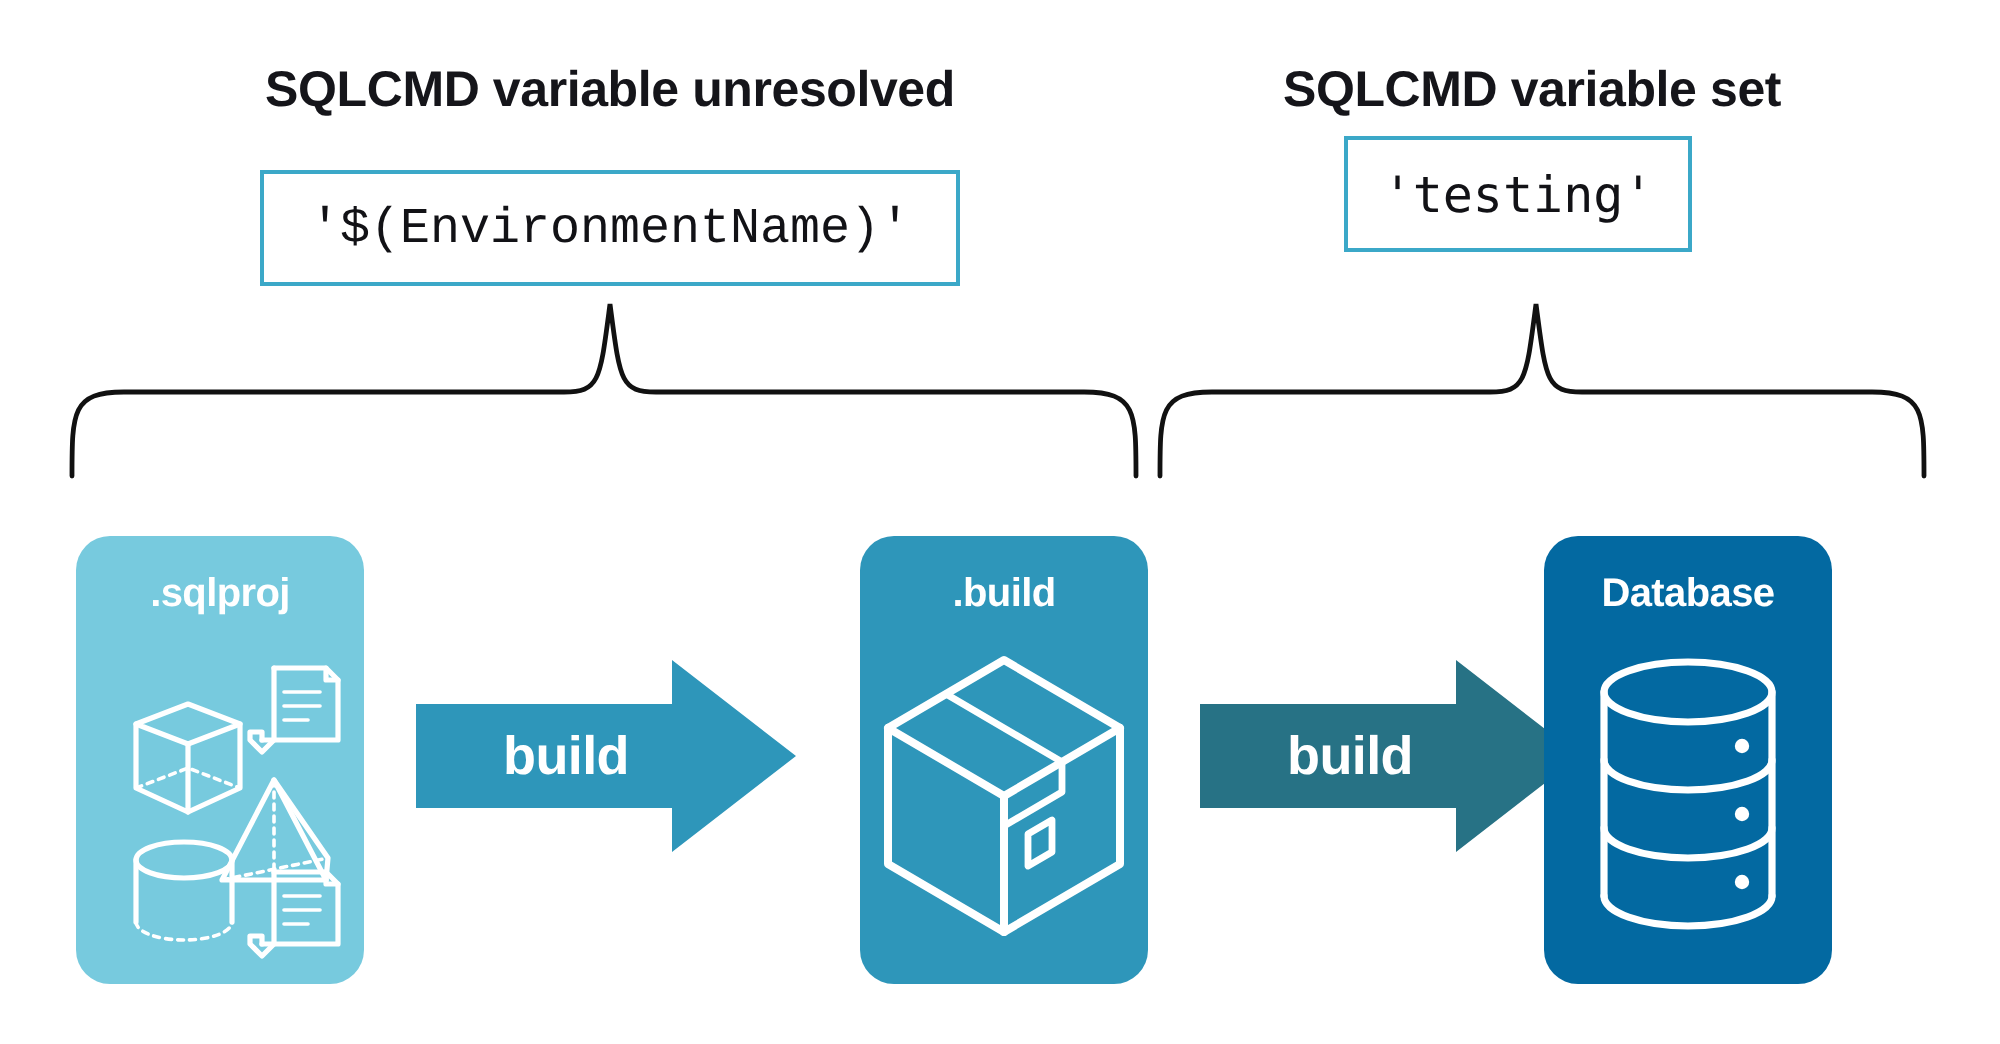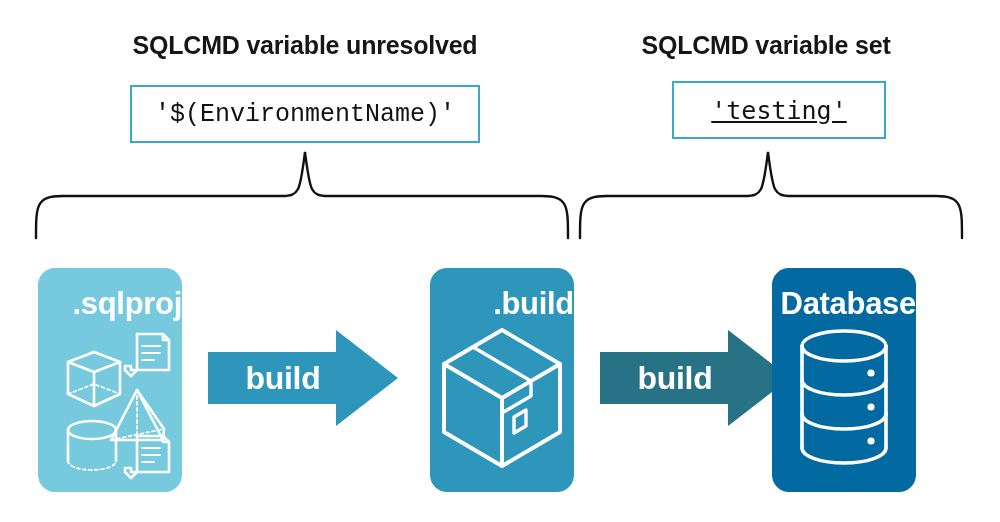--- a/index.html
+++ b/index.html
@@ -34,45 +34,45 @@
     display:flex;
     align-items:center;
     justify-content:center;
     font-family:"DejaVu Sans Mono", monospace;
     font-size:25px;
     color:#121216;
     letter-spacing:0px;
     white-space:nowrap;
   }
   #codebox-left{left:130px;top:85px;width:350px;height:58px;font-family:Liberation Mono, monospace;}
-  #codebox-right{left:672px;top:81px;width:214px;height:58px;text-decoration:underline;}
+  #codebox-right{left:672px;top:68px;width:174px;height:58px;}
 
   
   #braces{position:absolute;left:0;top:0;width:1000px;height:522px;pointer-events:none;}
 
   
   .stagebox{
     position:absolute;
     border-radius:17px;
     top:268px;
     height:224px;
     width:144px;
   }
   #box-sqlproj{left:38px;background:#77cade;}
   #box-dacpac{left:430px;background:#2e96ba;}
   #box-database{left:772px;background:#0369a1;}
 
   .boxlabel{
     position:absolute;
     left:0;right:0;
     top:18px;
-    text-align:right;
+    text-align:center;
     color:#ffffff;
     font-weight:bold;
-    font-size:31px;
+    font-size:20px;
     letter-spacing:-0.3px;
     white-space:nowrap;
   }
   .boxart{
     position:absolute;
     left:0;right:0;
     top:48px;
     bottom:0;
     display:flex;
     align-items:flex-start;
@@ -83,21 +83,21 @@
   .arrow{position:absolute;top:330px;width:190px;height:96px;}
   #arrow-build{left:208px;}
   #arrow-deploy{left:600px;}
   .arrowlabel{
     position:absolute;
     top:0;left:0;
     width:150px;height:96px;
     display:flex;align-items:center;justify-content:center;
     color:#ffffff;
     font-weight:bold;
-    font-size:32px;
+    font-size:27px;
     letter-spacing:-0.3px;
     pointer-events:none;
   }
 </style>
 </head>
 <body>
 
 <div id="stage">
 
   <div class="hdr" id="hdr-left">SQLCMD variable unresolved</div>

